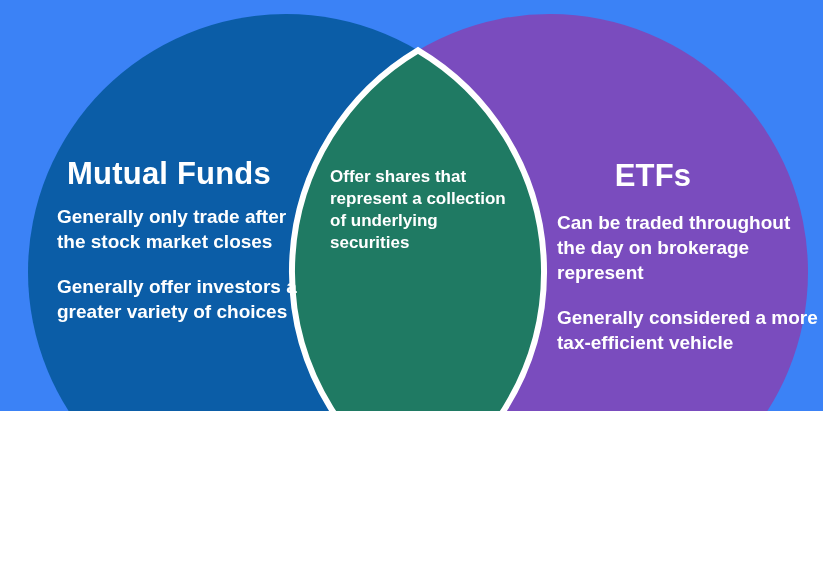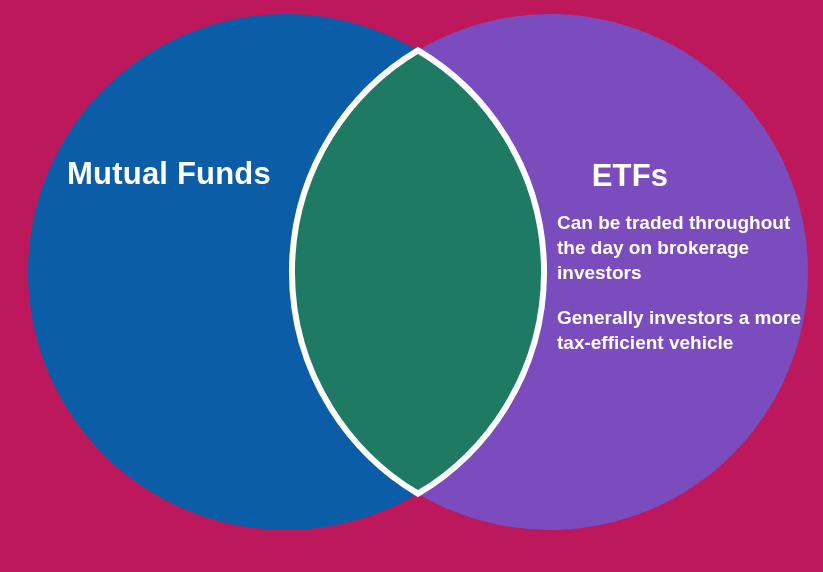--- a/index.html
+++ b/index.html
@@ -4,22 +4,22 @@
 <style>
   html, body {
     margin: 0;
     padding: 0;
     background: #ffffff;
     font-family: "Liberation Sans", sans-serif;
   }
   .stage {
     position: relative;
     width: 823px;
-    height: 572px;
-    background: #be185d;
+    height: 411px;
+    background: #3b82f6;
     overflow: hidden;
   }
   .stage svg {
     position: absolute;
     left: 0;
     top: 0;
   }
   .txt {
     position: absolute;
     color: #ffffff;
@@ -54,26 +54,35 @@
 <div class="stage">
 
   <svg width="823" height="572" viewBox="0 0 823 572">
     <circle cx="286" cy="272" r="258" fill="#0b5da7"></circle>
     <circle cx="550" cy="272" r="258" fill="#7a4cbe"></circle>
     <path d="M 418 50.3 A 258 258 0 0 1 418 493.7 A 258 258 0 0 1 418 50.3 Z" stroke-width="6" stroke-linejoin="miter" stroke="#ffffff" fill="#1f7a63"></path>
   </svg>
 
   <div class="txt circle-title" style="left:58px; top:156px; width:222px;">Mutual Funds</div>
 
+  <div class="body-block" style="left:57px; top:204px; width:250px;">
+    <div class="body-item">Generally only trade after
+the stock market closes</div>
+    <div class="body-item">Generally offer investors
+a greater variety of choices</div>
+  </div>
 
   <div class="center-block" style="left:330px; top:166px; width:190px;">
+    <div class="center-item">Offer shares that
+represent a collection
+of underlying securities</div>
   </div>
 
-  <div class="txt circle-title" style="left:549px; top:158px; width:162px;">ETFs</div>
+  <div class="txt circle-title" style="left:572px; top:158px; width:162px;">ETFs</div>
 
   <div class="body-block" style="left:557px; top:210px; width:265px;">
     <div class="body-item">Can be traded throughout the
-day on brokerage investors</div>
-    <div class="body-item">Generally investors a
+day on brokerage represent</div>
+    <div class="body-item">Generally considered a
 more tax-efficient vehicle</div>
   </div>
 
 </div>
 
 </body></html>

